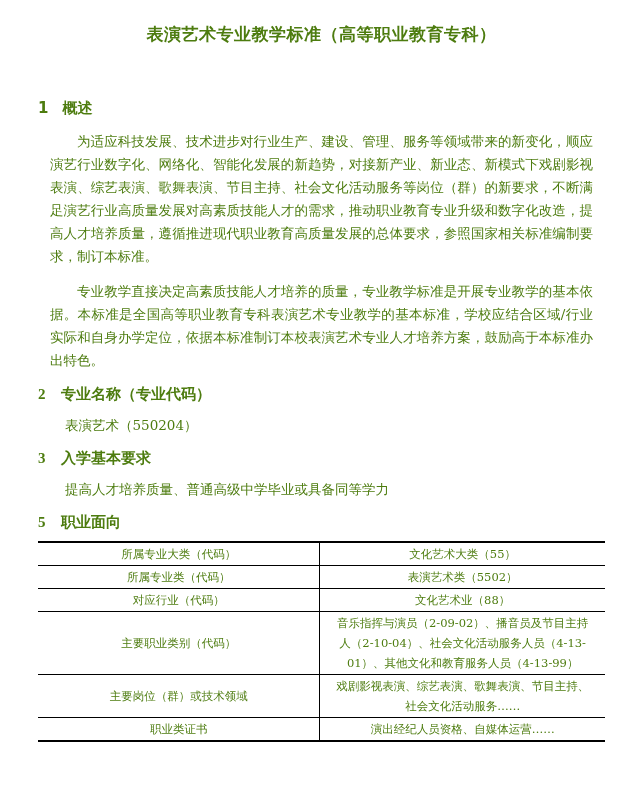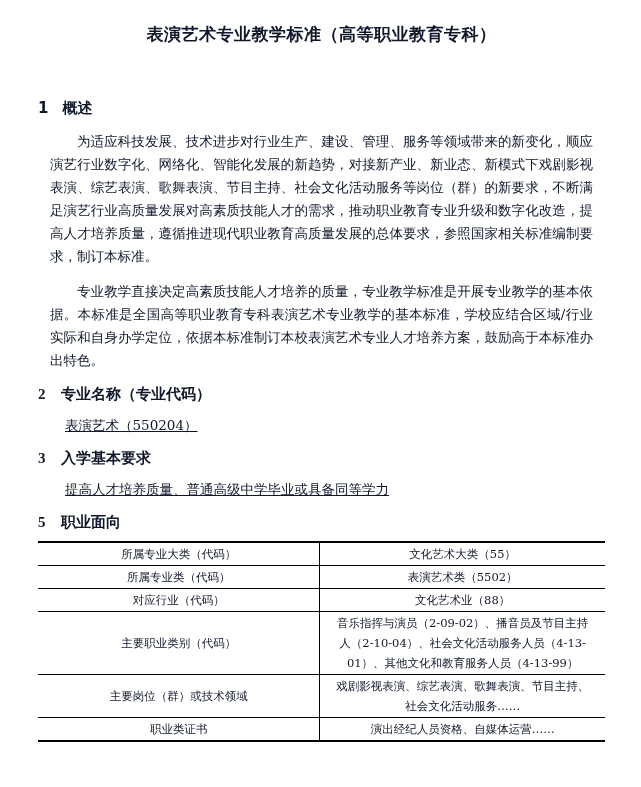--- a/index.html
+++ b/index.html
@@ -7,21 +7,21 @@
     padding: 0;
     background: #ffffff;
   }
   .page {
     position: relative;
     width: 641px;
     height: 787px;
     box-sizing: border-box;
     padding: 13px 36px 0 38px;
     background: #ffffff;
-    color: #0f172a;
+    color: #4d7c0f;
     font-family: "DejaVu Serif", "Liberation Serif", serif;
     overflow: hidden;
   }
   .doc-title {
     margin: 8px 0 52px 0;
     font-size: 17px;
     line-height: 26px;
     font-weight: bold;
     text-align: center;
     font-family: "DejaVu Serif", "Liberation Serif", serif;
@@ -48,21 +48,20 @@
     font-size: 13.5px;
     line-height: 23px;
     text-align: justify;
     text-indent: 2em;
   }
   .value-line {
     margin: 11px 0 12px 0;
     font-size: 13.5px;
     line-height: 21px;
     text-indent: 2em;
-    text-decoration: underline;
   }
   .job-table {
     width: 567px;
     margin-top: 9px;
     border-collapse: collapse;
     border-top: 2.2px solid #000;
     border-bottom: 2.5px solid #000;
     table-layout: fixed;
   }
   .job-table td {

